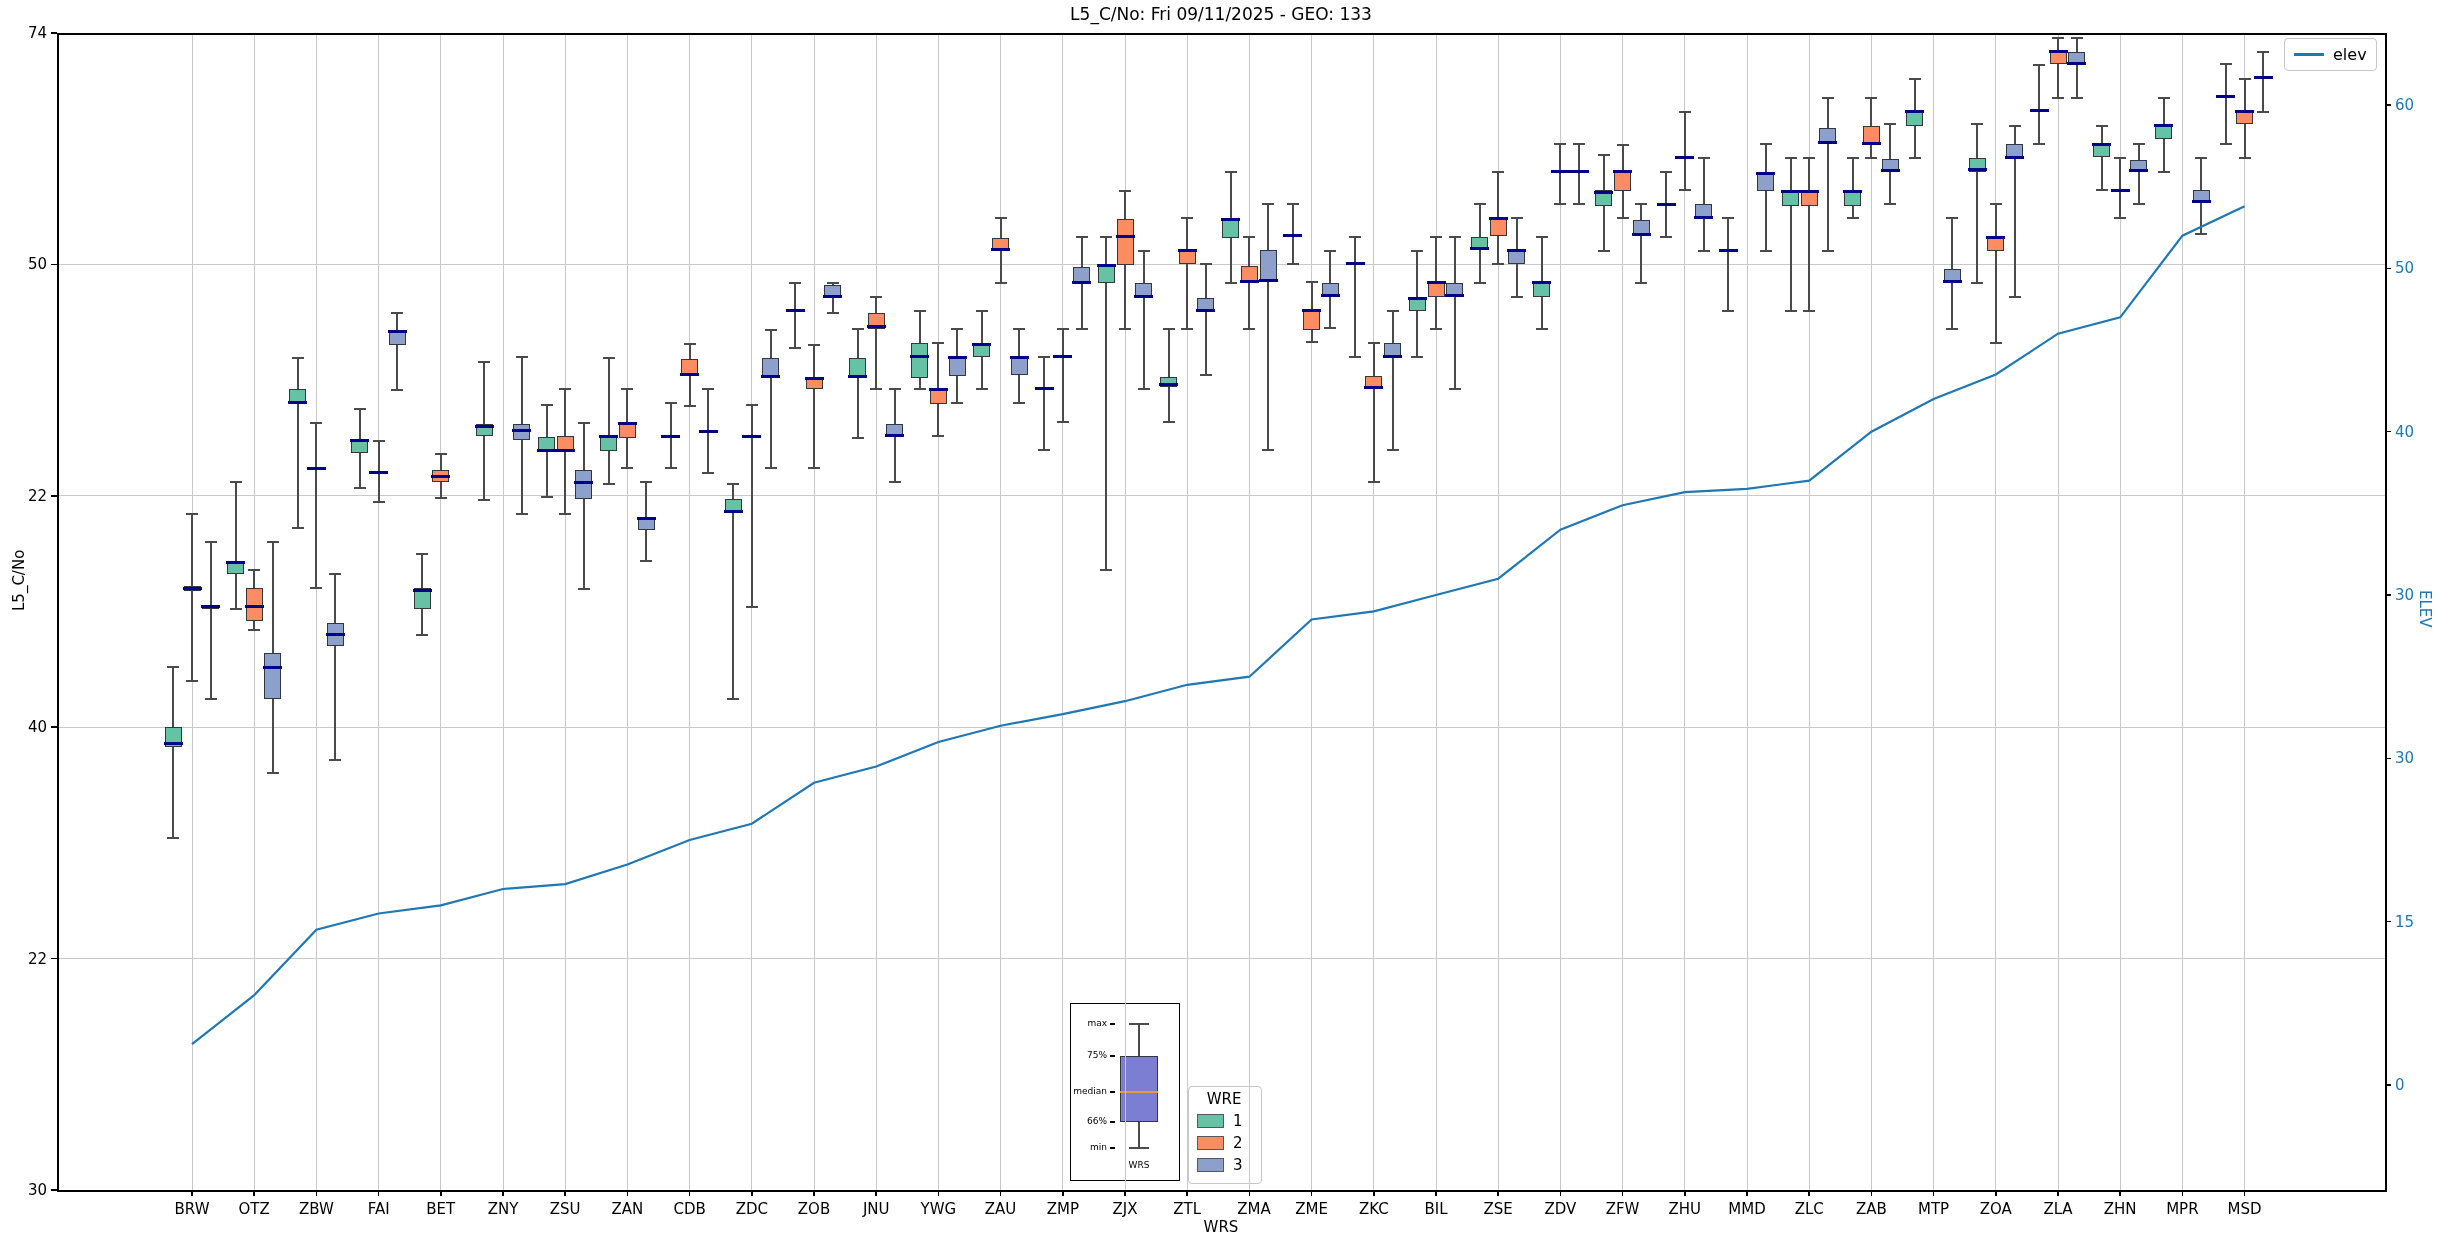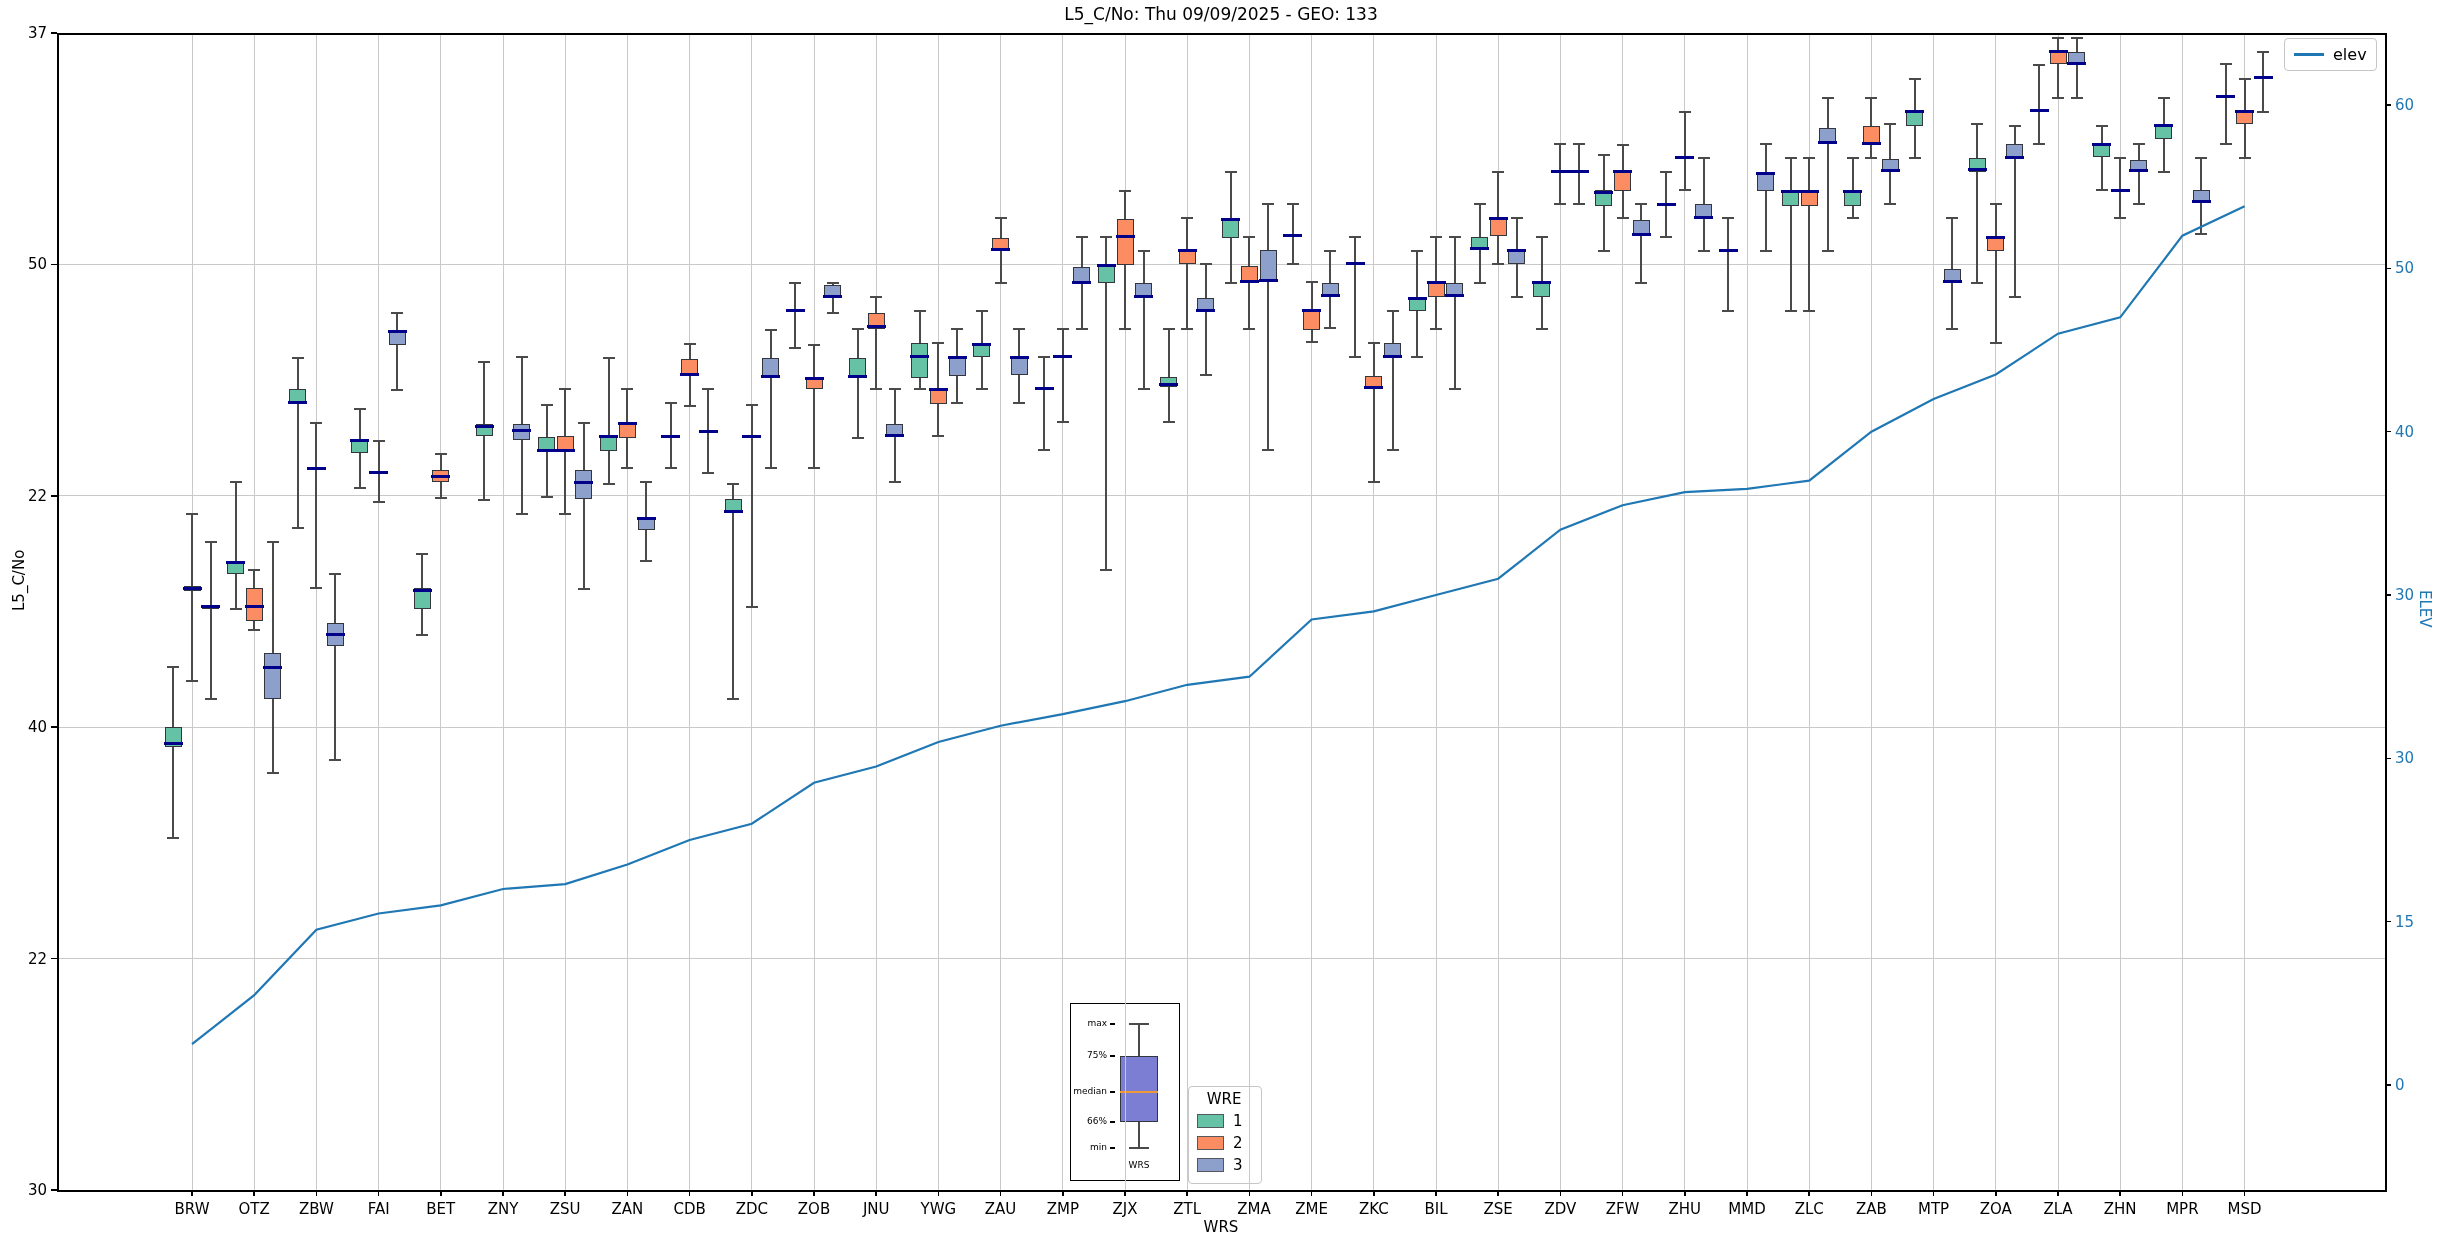--- a/index.html
+++ b/index.html
@@ -28,21 +28,21 @@
   #inset{position:absolute;background:#fff;border:1.6px solid #000;box-sizing:border-box;}
   .ins-lab{position:absolute;font-size:9px;color:#000;text-align:right;width:34px;}
   .ins-tick{position:absolute;height:1.5px;width:5px;background:#000;}
   #ins-xlab{position:absolute;font-size:9px;color:#000;transform:translateX(-50%);}
   svg{position:absolute;left:0;top:0;}
 </style>
 </head>
 <body>
 
 <div id="fig">
-  <div id="title">L5_C/No: Thu 09/09/2025 - GEO: 133</div>
+  <div id="title">L5_C/No: Fri 09/11/2025 - GEO: 133</div>
   <div class="axlabel" id="ylab-left" style="left:10px;top:611px;transform:rotate(-90deg);transform-origin:left top;">L5_C/No</div>
   <div class="axlabel" id="ylab-right" style="left:2434px;top:590px;transform:rotate(90deg);transform-origin:left top;color:#1f77b4;">ELEV</div>
   <div class="axlabel" id="xlab" style="left:1221px;top:1218px;transform:translateX(-50%);">WRS</div>
 
   <div id="plot"></div>
 
   <div class="legend" id="elev-legend" style="left:2284px;top:38px;height:33px;">
     <div class="line" style="background: rgb(31, 119, 180);"></div>
     <div class="lab">elev</div>
   </div>
@@ -617,21 +617,21 @@
     <div class="ticklabel" style="right: 2391px; top: 1181px;">30</div>
     <div class="tick" style="left: 51px; top: 957.85px; width: 6px; height: 1.5px;"></div>
     <div class="ticklabel" style="right: 2391px; top: 949.6px;">22</div>
     <div class="tick" style="left: 51px; top: 726.45px; width: 6px; height: 1.5px;"></div>
     <div class="ticklabel" style="right: 2391px; top: 718.2px;">40</div>
     <div class="tick" style="left: 51px; top: 495.05px; width: 6px; height: 1.5px;"></div>
     <div class="ticklabel" style="right: 2391px; top: 486.8px;">22</div>
     <div class="tick" style="left: 51px; top: 263.65px; width: 6px; height: 1.5px;"></div>
     <div class="ticklabel" style="right: 2391px; top: 255.4px;">50</div>
     <div class="tick" style="left: 51px; top: 32.25px; width: 6px; height: 1.5px;"></div>
-    <div class="ticklabel" style="right: 2391px; top: 24px;">37</div>
+    <div class="ticklabel" style="right: 2391px; top: 24px;">74</div>
     <div class="tick" style="left: 2385px; top: 1084.25px; width: 6px; height: 1.5px;"></div>
     <div class="rticklabel" style="left: 2395px; top: 1076px; color: rgb(31, 119, 180);">0</div>
     <div class="tick" style="left: 2385px; top: 920.917px; width: 6px; height: 1.5px;"></div>
     <div class="rticklabel" style="left: 2395px; top: 912.667px; color: rgb(31, 119, 180);">15</div>
     <div class="tick" style="left: 2385px; top: 757.583px; width: 6px; height: 1.5px;"></div>
     <div class="rticklabel" style="left: 2395px; top: 749.333px; color: rgb(31, 119, 180);">30</div>
     <div class="tick" style="left: 2385px; top: 594.25px; width: 6px; height: 1.5px;"></div>
     <div class="rticklabel" style="left: 2395px; top: 586px; color: rgb(31, 119, 180);">30</div>
     <div class="tick" style="left: 2385px; top: 430.917px; width: 6px; height: 1.5px;"></div>
     <div class="rticklabel" style="left: 2395px; top: 422.667px; color: rgb(31, 119, 180);">40</div>

